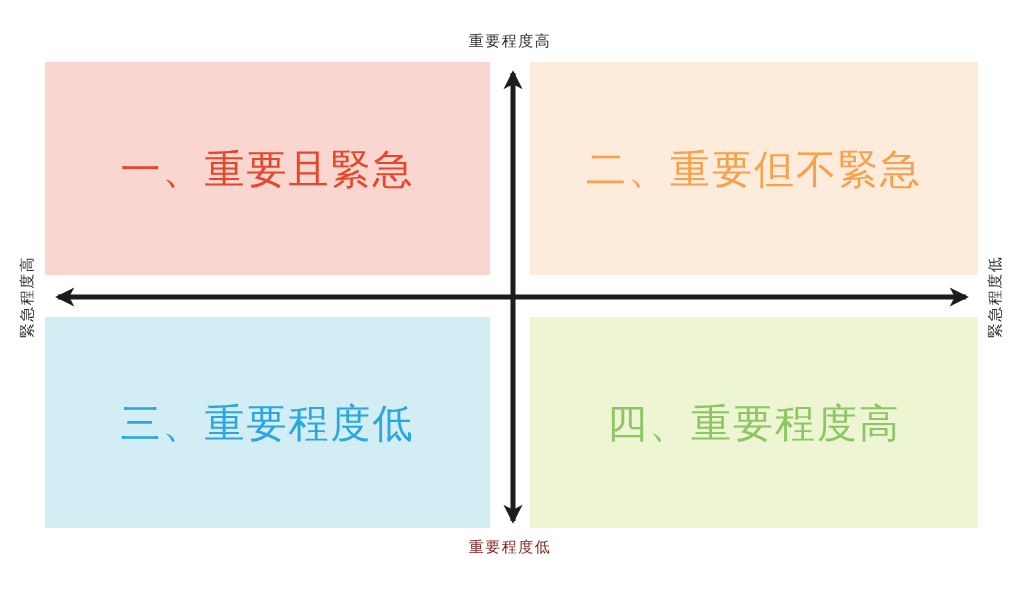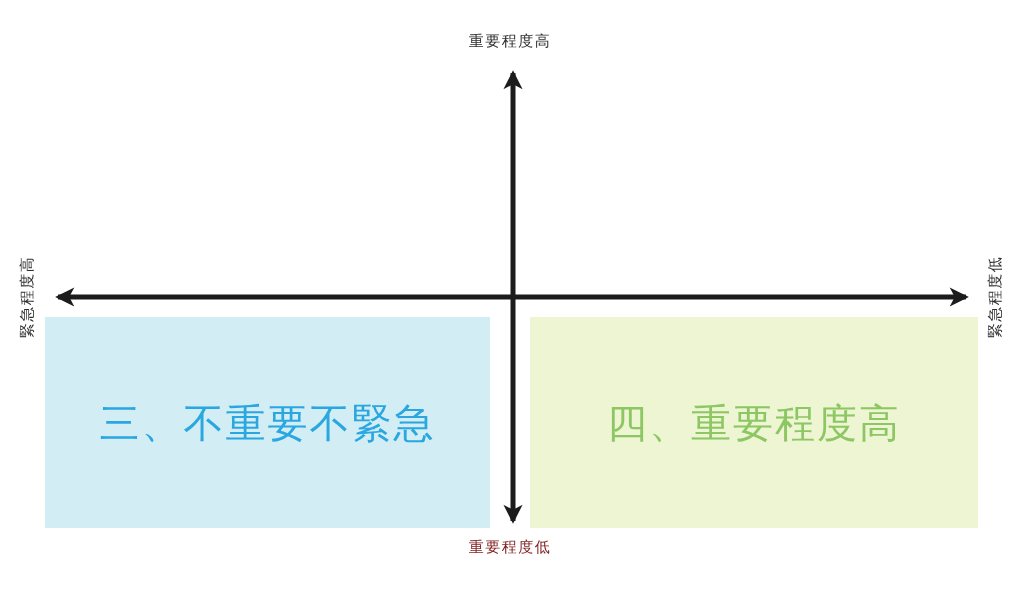--- a/index.html
+++ b/index.html
@@ -29,24 +29,30 @@
   .axis-top    { left:510px; top:33px;  transform:translateX(-50%); }
   .axis-bottom { left:510px; top:539px; transform:translateX(-50%); }
   .axis-left   { left:26px;  top:297px; transform:translate(-50%,-50%) rotate(-90deg); }
   .axis-right  { left:994px; top:297px; transform:translate(-50%,-50%) rotate(-90deg); }
 </style>
 </head>
 <body>
 
 <div class="canvas">
 
+  <div class="quadrant q1" style="background: rgb(249, 214, 208); color: rgb(232, 70, 43);">
+    <span class="q-label">一、重要且緊急</span>
+  </div>
 
+  <div class="quadrant q2" style="background: rgb(253, 236, 220); color: rgb(247, 161, 77);">
+    <span class="q-label">二、重要但不緊急</span>
+  </div>
 
   <div class="quadrant q3" style="background: rgb(210, 238, 244); color: rgb(42, 167, 225);">
-    <span class="q-label">三、不重要不緊急</span>
+    <span class="q-label">三、重要程度低</span>
   </div>
 
   <div class="quadrant q4" style="background: rgb(238, 245, 211); color: rgb(141, 199, 100);">
     <span class="q-label">四、重要程度高</span>
   </div>
 
   <svg class="axes-svg" viewBox="0 0 1024 594" aria-hidden="true">
     <defs>
       <marker id="ah" viewBox="0 0 12 12" refX="9.5" refY="6" markerWidth="4.6" markerHeight="4.6" orient="auto-start-reverse" markerUnits="strokeWidth">
         <path class="arrowhead" d="M1,1 L11,6 L1,11 L3.6,6 Z"></path>

